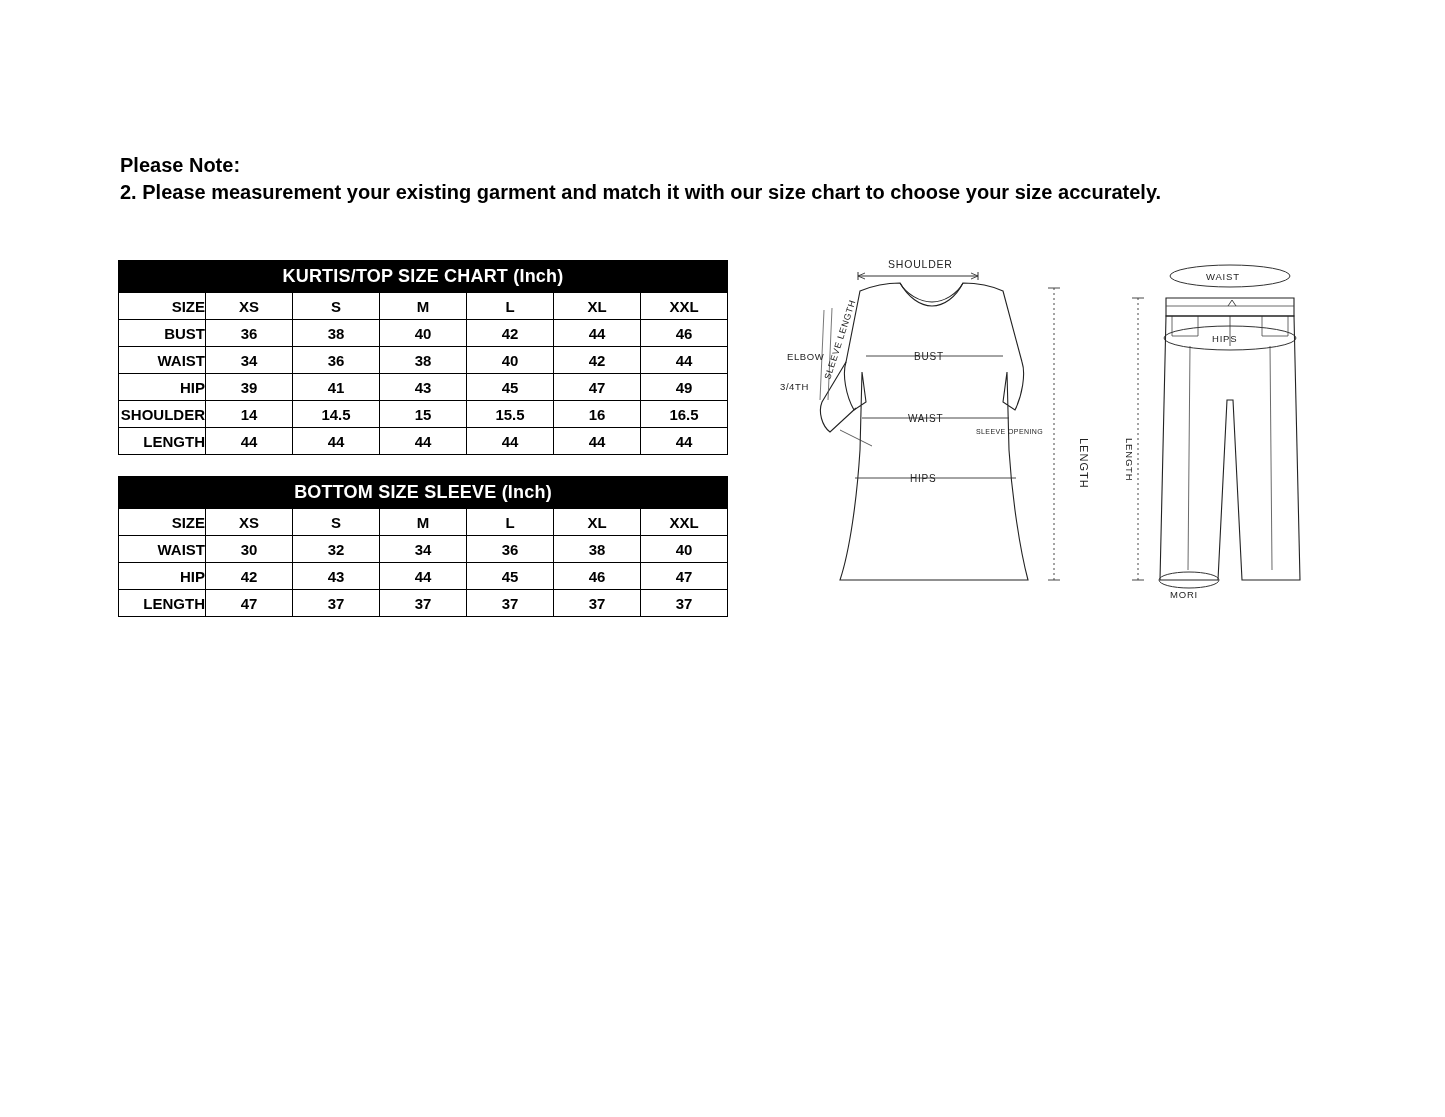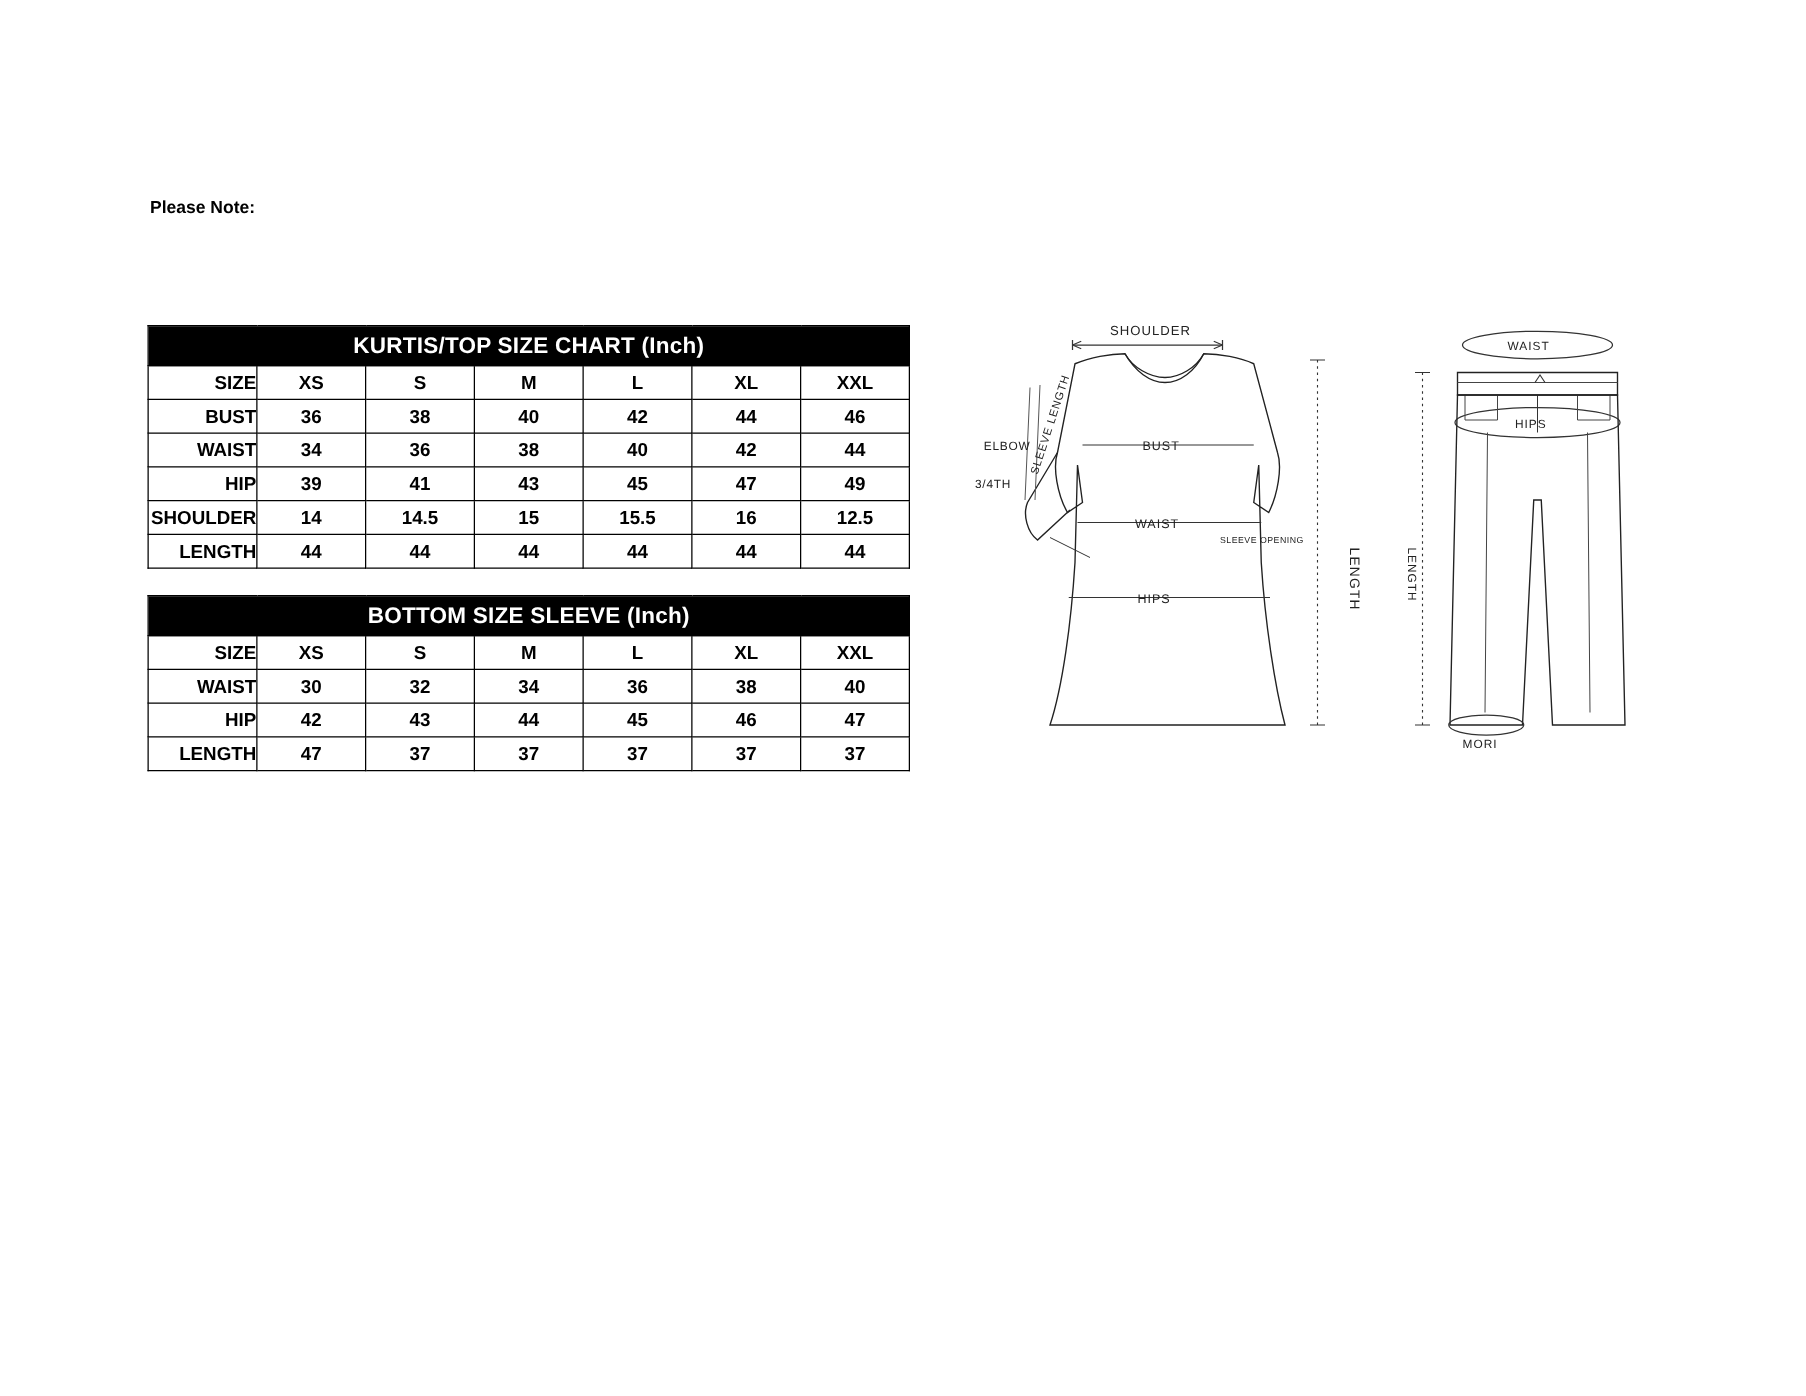--- a/index.html
+++ b/index.html
@@ -24,21 +24,21 @@
   }
 
   
   .notes {
     position: absolute;
     left: 120px;
     top: 152px;
     width: 1050px;
   }
   .notes .note-line {
-    font-size: 14px;
+    font-size: 20px;
     font-weight: bold;
     line-height: 27px;
     color: #000;
     white-space: nowrap;
   }
 
   
   .chart-block {
     position: absolute;
     width: 610px;
@@ -93,20 +93,21 @@
     font-family: "Liberation Sans", sans-serif;
   }
 </style>
 </head>
 <body>
 
 <div class="page">
 
   <div class="notes">
     <div class="note-line">Please Note:</div>
+    <div class="note-line">2. Please measurement your existing garment and match it with our size chart to choose your size accurately.</div>
   </div>
 
   <div class="chart-block" id="kurtis-block">
     <table class="size-chart">
       <tbody>
           <tr>
         <td class="title-cell" colspan="7">KURTIS/TOP SIZE CHART (Inch)</td>
       </tr>
       <tr>
         <td class="rowhead">SIZE</td>
@@ -144,21 +145,21 @@
         <td class="datacell">47</td>
         <td class="datacell">49</td>
       </tr>
       <tr>
         <td class="rowhead">SHOULDER</td>
         <td class="datacell">14</td>
         <td class="datacell">14.5</td>
         <td class="datacell">15</td>
         <td class="datacell">15.5</td>
         <td class="datacell">16</td>
-        <td class="datacell">12.5</td>
+        <td class="datacell">16.5</td>
       </tr>
       <tr>
         <td class="rowhead">LENGTH</td>
         <td class="datacell">44</td>
         <td class="datacell">44</td>
         <td class="datacell">44</td>
         <td class="datacell">44</td>
         <td class="datacell">44</td>
         <td class="datacell">44</td>
       </tr>

